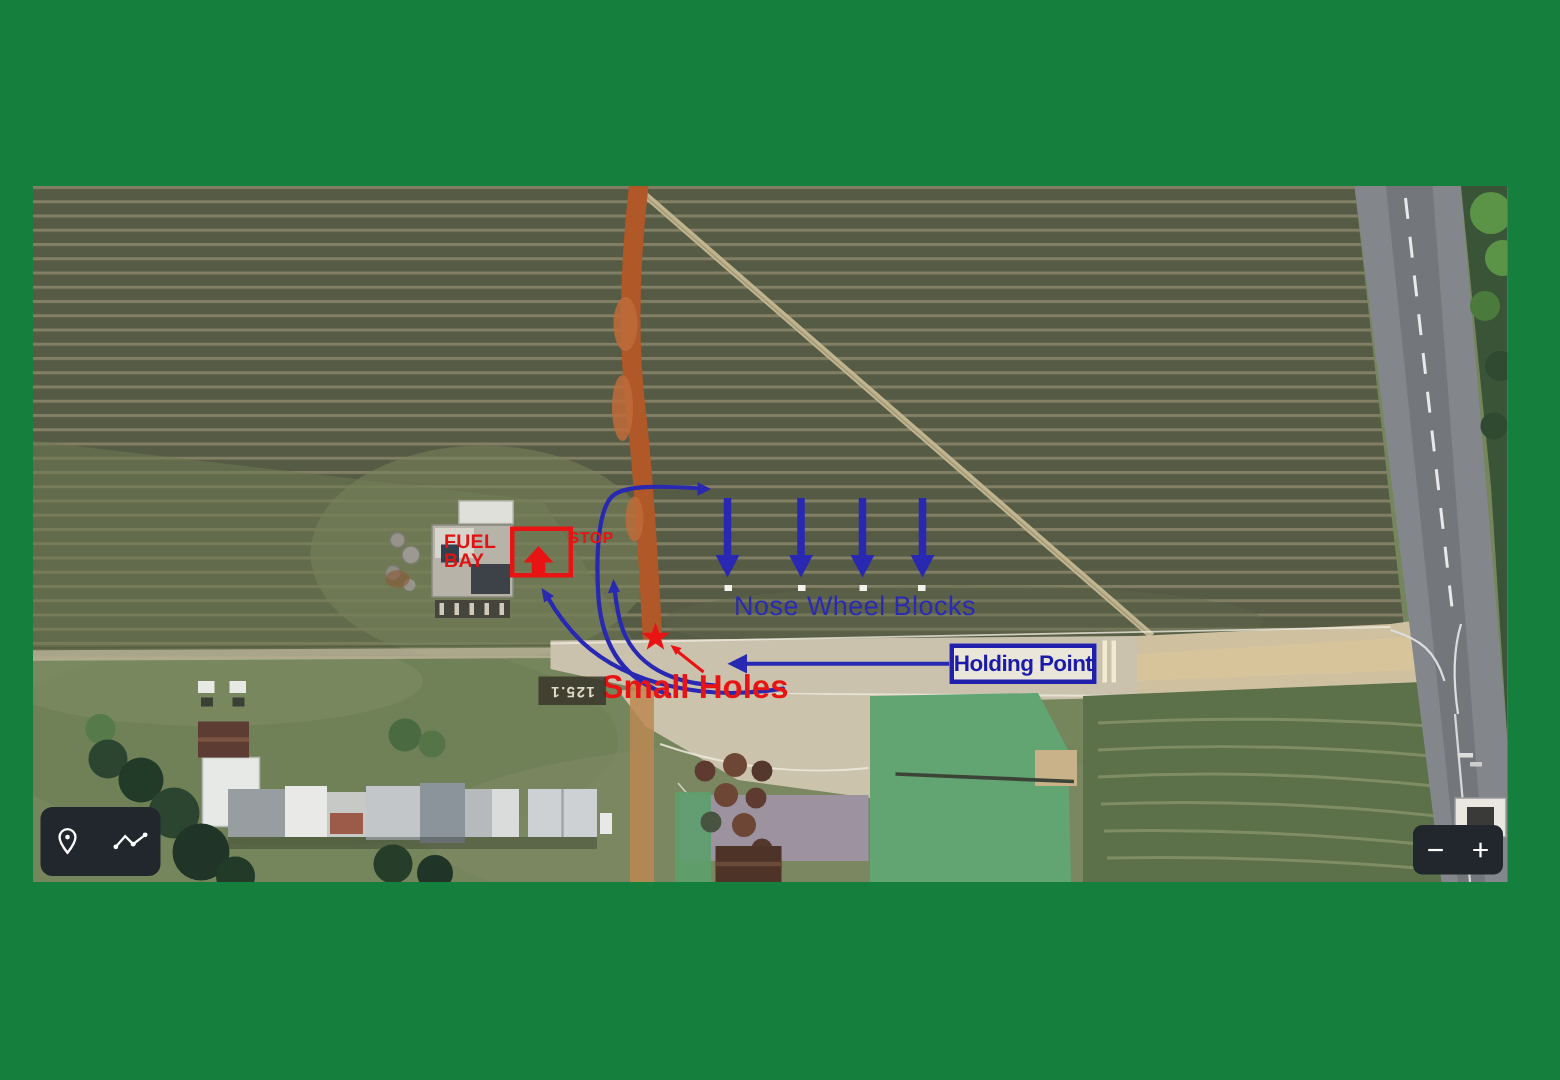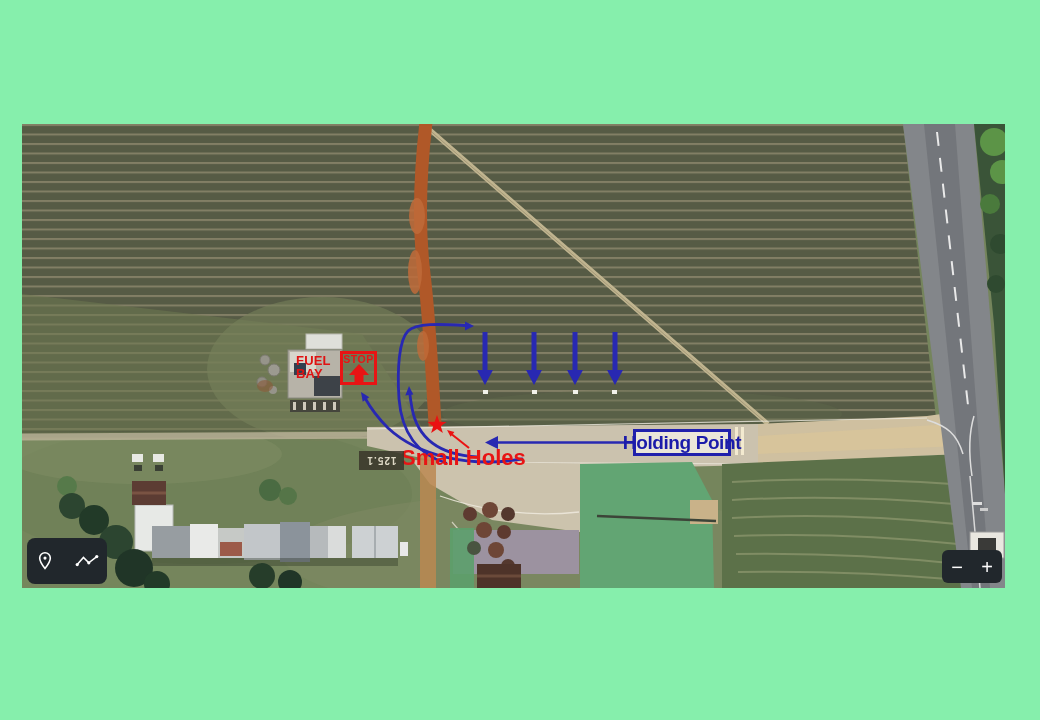--- a/index.html
+++ b/index.html
@@ -1,31 +1,31 @@
 <!DOCTYPE html>
 <html><head>
 <meta charset="utf-8">
 <style>
   html,body{margin:0;padding:0;background:#ffffff;}
   body{width:1040px;height:720px;position:relative;overflow:hidden;
        font-family:"Liberation Sans",sans-serif;}
-  .stage{position:absolute;left:0;top:0;width:1040px;height:720px;background:#86efac;}
+  .stage{position:absolute;left:0;top:0;width:1040px;height:720px;background:#15803d;}
   .map{position:absolute;left:22px;top:124px;width:983px;height:464px;overflow:hidden;background:#75855c;}
   .map svg.base{position:absolute;left:0;top:0;}
   .overlay{position:absolute;white-space:nowrap;}
   
   .fuel-label{left:274px;top:231px;color:#e01212;font-weight:700;font-size:13px;line-height:12.5px;letter-spacing:.2px;}
-  .stop-box{left:318px;top:227px;width:37px;height:34px;border:3px solid #e81414;box-sizing:border-box;text-align:center;}
+  .stop-box{left:318px;top:227px;width:37px;height:34px;border:3px solid #e81414;box-sizing:border-box;text-align:center;padding-left:36px;}
   .stop-box span{display:block;margin-top:-1px;font-size:10.5px;font-weight:700;color:#e81414;letter-spacing:.5px;}
   .small-holes{left:379px;top:321px;color:#e81414;font-weight:700;font-size:22px;}
   
   .nose-label{left:450px;top:270px;width:196px;text-align:center;color:#2a2ab5;font-size:18px;letter-spacing:.3px;}
   .holding-box{left:611px;top:305px;width:98px;height:27px;border:3px solid #2020ac;box-sizing:border-box;
                background:rgba(242,240,230,.78);display:flex;align-items:center;justify-content:center;}
-  .holding-box span{color:#1b1baa;font-weight:700;font-size:19px;letter-spacing:-.4px;}
+  .holding-box span{color:#1b1baa;font-weight:700;font-size:15px;letter-spacing:-.4px;}
   
   .freq-mark{left:337px;top:327px;width:45px;height:19px;background:rgba(58,54,42,.85);
              display:flex;align-items:center;justify-content:center;transform:rotate(180deg);
              color:#ded9c6;font-size:10px;font-weight:700;letter-spacing:1px;}
   
   .ctl{position:absolute;background:#21272c;display:flex;align-items:center;justify-content:center;}
   .ctl-left{left:5px;top:414px;width:80px;height:46px;border-radius:8px;gap:14px;}
   .ctl-zoom{left:920px;top:426px;width:60px;height:33px;border-radius:6px;gap:4px;}
   .iconbtn{background:none;border:0;padding:2px;margin:0;cursor:pointer;display:flex;align-items:center;justify-content:center;}
   .zoombtn{background:none;border:0;padding:0;width:26px;height:30px;color:#fdfdfd;font-size:20px;
@@ -234,20 +234,21 @@
 
     <div class="overlay fuel-label">
       <div>FUEL</div>
       <div>BAY</div>
     </div>
 
     <div class="overlay stop-box">
       <span>STOP</span>
     </div>
 
+    <div class="overlay nose-label">Nose Wheel Blocks</div>
 
     <div class="overlay holding-box">
       <span>Holding Point</span>
     </div>
 
     <div class="overlay small-holes">Small Holes</div>
 
     <div class="overlay freq-mark">125.1</div>
 
     <div class="ctl ctl-left">

